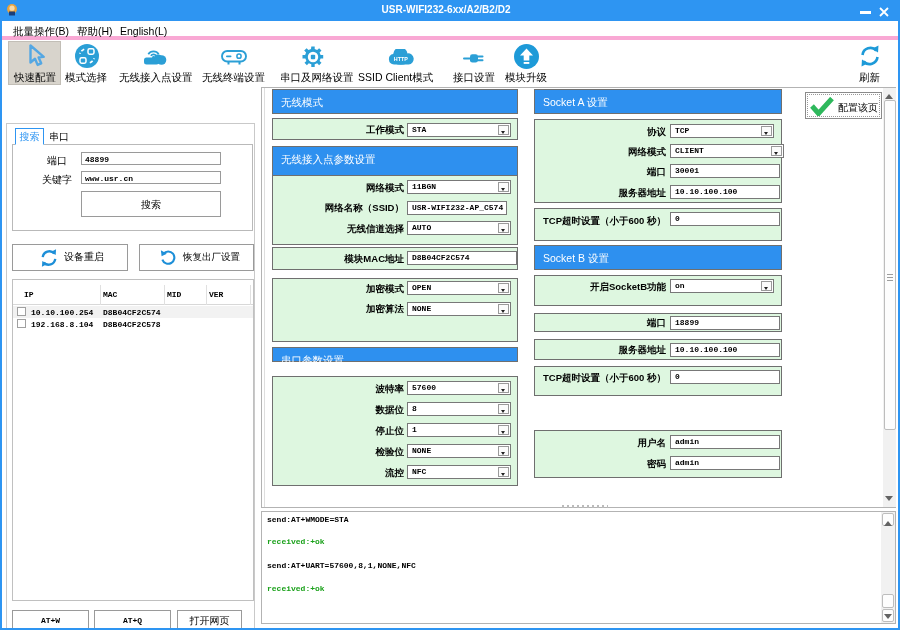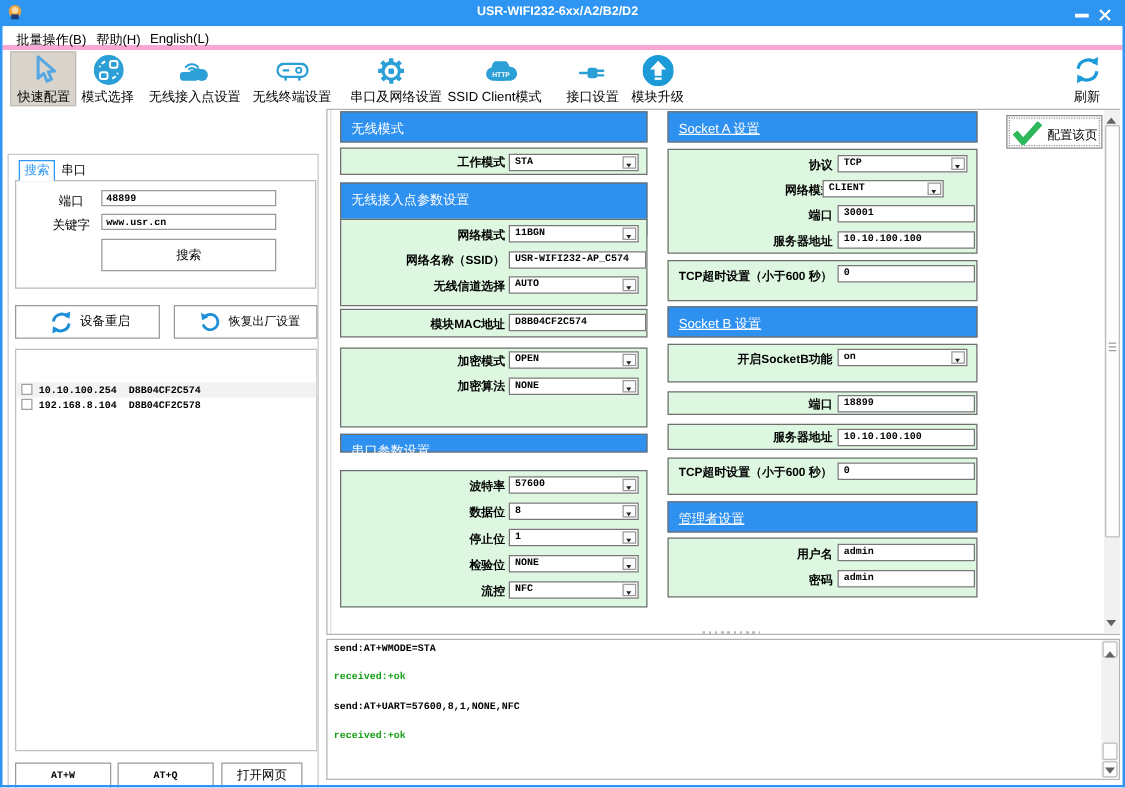--- a/index.html
+++ b/index.html
@@ -20,21 +20,21 @@
 .tab1{position:absolute;left:8px;top:4px;width:29px;height:17px;border:1px solid #2e95f2;border-bottom:1px solid #fff;color:#2e95f2;text-align:center;line-height:16px;z-index:2;background:#fff;font-size:10px;}
 .tab2{position:absolute;left:38px;top:5px;width:28px;height:16px;text-align:center;line-height:15px;color:#000;font-size:10px;}
 .tabbox{position:absolute;left:5px;top:20px;width:241px;height:87px;border:1px solid #b9b9b9;background:#fff;}
 .fld{position:absolute;background:#fff;border:1px solid #9a9a9a;font-family:"Liberation Mono",monospace;font-size:8px;font-weight:bold;line-height:11px;padding:1px 0 0 3px;white-space:nowrap;overflow:hidden;}
 .btn{position:absolute;background:#fff;border:1px solid #9a9a9a;text-align:center;font-size:10px;}
 .lbl{position:absolute;text-align:right;white-space:nowrap;font-size:10px;}
 
 #main{position:absolute;left:261px;top:87px;width:635px;height:421px;border:1px solid #b3b3b3;background:#fff;}
 .hd{position:absolute;left:10px;width:246px;background:#2e90ef;border:1px solid #6f6f6f;color:#fff;padding:6px 0 0 8px;font-size:10.5px;}
 .gp{position:absolute;left:10px;width:246px;background:#def7e0;border:1px solid #6f6f6f;}
-.hd2{position:absolute;left:272px;width:248px;background:#2e90ef;border:1px solid #6f6f6f;color:#fff;padding:6px 0 0 8px;font-size:10.5px;text-decoration:underline;}
+.hd2{position:absolute;left:272px;width:248px;background:#2e90ef;border:1px solid #6f6f6f;color:#fff;padding:6px 0 0 8px;font-size:10.5px;}
 .gp2{position:absolute;left:272px;width:248px;background:#def7e0;border:1px solid #6f6f6f;}
 .dd{position:absolute;background:#fff;border:1px solid #787878;height:14px;font-family:"Liberation Mono",monospace;font-size:8px;line-height:12px;padding-left:4px;font-weight:bold;}
 .da{position:absolute;right:1px;top:1px;bottom:1px;width:11px;background:#fbfbfb;border:1px solid #9a9a9a;}
 .da:after{content:"";position:absolute;left:1.5px;top:4.5px;border:2.8px solid transparent;border-top:3.8px solid #222;}
 .tf{position:absolute;background:#fff;border:1px solid #787878;height:14px;font-family:"Liberation Mono",monospace;font-size:8px;line-height:12px;padding-left:4px;font-weight:bold;white-space:nowrap;}
 .flb{position:absolute;text-align:right;white-space:nowrap;font-size:9.5px;font-weight:bold;}
 
 .sbar{position:absolute;background:#f1f1f1;}
 .sthumb{position:absolute;background:#fdfdfd;border:1px solid #bdbdbd;border-radius:2px;}
 .sarr{position:absolute;width:0;height:0;}
@@ -142,20 +142,30 @@
       <path d="M19.5 13a8 8 0 01-13.8 4.5" fill="none" stroke="#1d8fd8" stroke-width="2.8"></path>
       <path d="M3.5 22.5l.5-7 6 3.8z" fill="#1d8fd8"></path>
     </svg>
  <span class="abs" style="left:57px;top:126px;font-size:10px">设备重启</span>
  <svg class="abs" style="left:152px;top:124px" width="18" height="18" viewBox="0 0 24 24">
       <path d="M6 7.5a8.2 8.2 0 11-1.5 8" fill="none" stroke="#1d8fd8" stroke-width="2.8"></path>
       <path d="M2.5 3l1 8 7-3.5z" fill="#1d8fd8"></path>
     </svg>
  <span class="abs" style="left:176px;top:127px;font-size:9.5px">恢复出厂设置</span>
  <div class="abs" style="left:5px;top:155px;width:242px;height:322px;border:1px solid #c0c0c0;background:#fff">
+   <div class="abs" style="left:0;top:0;width:240px;height:25px;border-bottom:1px solid #d8d8d8">
+     <span class="abs mono" style="left:11px;top:10px">IP</span>
+     <span class="abs mono" style="left:90px;top:10px">MAC</span>
+     <span class="abs mono" style="left:154px;top:10px">MID</span>
+     <span class="abs mono" style="left:196px;top:10px">VER</span>
+     <div class="abs" style="left:87px;top:5px;width:1px;height:20px;background:#e0e0e0"></div>
+     <div class="abs" style="left:151px;top:5px;width:1px;height:20px;background:#e0e0e0"></div>
+     <div class="abs" style="left:193px;top:5px;width:1px;height:20px;background:#e0e0e0"></div>
+     <div class="abs" style="left:237px;top:5px;width:1px;height:20px;background:#e0e0e0"></div>
+   </div>
    <div class="abs" style="left:0;top:26px;width:240px;height:12px;background:#f2f2f2">
      <div class="abs" style="left:4px;top:1px;width:9px;height:9px;border:1px solid #a0a0a0;background:#fff"></div>
      <span class="abs mono" style="left:18px;top:2px">10.10.100.254</span>
      <span class="abs mono" style="left:90px;top:2px">D8B04CF2C574</span>
    </div>
    <div class="abs" style="left:0;top:38px;width:240px;height:12px">
      <div class="abs" style="left:4px;top:1px;width:9px;height:9px;border:1px solid #a0a0a0;background:#fff"></div>
      <span class="abs mono" style="left:18px;top:2px">192.168.8.104</span>
      <span class="abs mono" style="left:90px;top:2px">D8B04CF2C578</span>
    </div>
@@ -170,21 +180,21 @@
 
  <div class="hd" style="top:1px;height:25px">无线模式</div>
  <div class="gp" style="top:30px;height:22px"></div>
  <span class="flb" style="left:10px;top:36px;width:132px">工作模式</span>
  <div class="dd" style="left:145px;top:35px;width:104px">STA<div class="da"></div></div>
  <div class="hd" style="top:58px;height:43px">无线接入点参数设置</div>
  <div class="gp" style="top:87px;height:70px"></div>
  <span class="flb" style="left:10px;top:94px;width:132px">网络模式</span>
  <div class="dd" style="left:145px;top:92px;width:104px">11BGN<div class="da"></div></div>
  <span class="flb" style="left:10px;top:114px;width:132px">网络名称（SSID）</span>
- <div class="tf" style="left:145px;top:113px;width:110px">USR-WIFI232-AP_C574</div>
+ <div class="tf" style="left:145px;top:113px;width:100px">USR-WIFI232-AP_C574</div>
  <span class="flb" style="left:10px;top:135px;width:132px">无线信道选择</span>
  <div class="dd" style="left:145px;top:133px;width:104px">AUTO<div class="da"></div></div>
  <div class="gp" style="top:159px;height:23px"></div>
  <span class="flb" style="left:10px;top:165px;width:132px">模块MAC地址</span>
  <div class="tf" style="left:145px;top:163px;width:110px">D8B04CF2C574</div>
  <div class="gp" style="top:190px;height:64px"></div>
  <span class="flb" style="left:10px;top:195px;width:132px">加密模式</span>
  <div class="dd" style="left:145px;top:193px;width:104px">OPEN<div class="da"></div></div>
  <span class="flb" style="left:10px;top:215px;width:132px">加密算法</span>
  <div class="dd" style="left:145px;top:214px;width:104px">NONE<div class="da"></div></div>
@@ -199,42 +209,41 @@
  <span class="flb" style="left:10px;top:358px;width:132px">检验位</span>
  <div class="dd" style="left:145px;top:356px;width:104px">NONE<div class="da"></div></div>
  <span class="flb" style="left:10px;top:379px;width:132px">流控</span>
  <div class="dd" style="left:145px;top:377px;width:104px">NFC<div class="da"></div></div>
 
  <div class="hd2" style="top:1px;height:25px">Socket A 设置</div>
  <div class="gp2" style="top:31px;height:84px"></div>
  <span class="flb" style="left:272px;top:38px;width:132px">协议</span>
  <div class="dd" style="left:408px;top:36px;width:104px">TCP<div class="da"></div></div>
  <span class="flb" style="left:272px;top:58px;width:132px">网络模式</span>
- <div class="dd" style="left:396px;top:56px;width:97px">CLIENT<div class="da"></div></div>
+ <div class="dd" style="left:408px;top:56px;width:114px">CLIENT<div class="da"></div></div>
  <span class="flb" style="left:272px;top:78px;width:132px">端口</span>
  <div class="tf" style="left:408px;top:76px;width:110px">30001</div>
  <span class="flb" style="left:272px;top:99px;width:132px">服务器地址</span>
  <div class="tf" style="left:408px;top:97px;width:110px">10.10.100.100</div>
  <div class="gp2" style="top:120px;height:33px"></div>
  <span class="flb" style="left:272px;top:127px;width:132px">TCP超时设置（小于600 秒）</span>
  <div class="tf" style="left:408px;top:124px;width:110px">0</div>
  <div class="hd2" style="top:157px;height:25px">Socket B 设置</div>
  <div class="gp2" style="top:187px;height:31px"></div>
  <span class="flb" style="left:272px;top:193px;width:132px">开启SocketB功能</span>
  <div class="dd" style="left:408px;top:191px;width:104px">on<div class="da"></div></div>
  <div class="gp2" style="top:225px;height:19px"></div>
  <span class="flb" style="left:272px;top:229px;width:132px">端口</span>
  <div class="tf" style="left:408px;top:228px;width:110px">18899</div>
  <div class="gp2" style="top:251px;height:21px"></div>
  <span class="flb" style="left:272px;top:256px;width:132px">服务器地址</span>
  <div class="tf" style="left:408px;top:255px;width:110px">10.10.100.100</div>
  <div class="gp2" style="top:278px;height:30px"></div>
  <span class="flb" style="left:272px;top:284px;width:132px">TCP超时设置（小于600 秒）</span>
  <div class="tf" style="left:408px;top:282px;width:110px">0</div>
- <div class="hd2" style="top:313px;height:25px">管理者设置</div>
  <div class="gp2" style="top:342px;height:48px"></div>
  <span class="flb" style="left:272px;top:349px;width:132px">用户名</span>
  <div class="tf" style="left:408px;top:347px;width:110px">admin</div>
  <span class="flb" style="left:272px;top:370px;width:132px">密码</span>
  <div class="tf" style="left:408px;top:368px;width:110px">admin</div>
 
  <div class="abs" style="left:543px;top:4px;width:77px;height:27px;border:1px solid #8a8a8a;background:#fff">
    <div class="abs" style="left:1px;top:1px;right:1px;bottom:1px;border:1px dotted #999"></div>
    <svg class="abs" style="left:4px;top:4px" width="24" height="19" viewBox="0 0 24 19">
         <path d="M2 9 L8.5 16.5 L22 1.5" stroke="#2eb85c" stroke-width="5" fill="none"></path>

